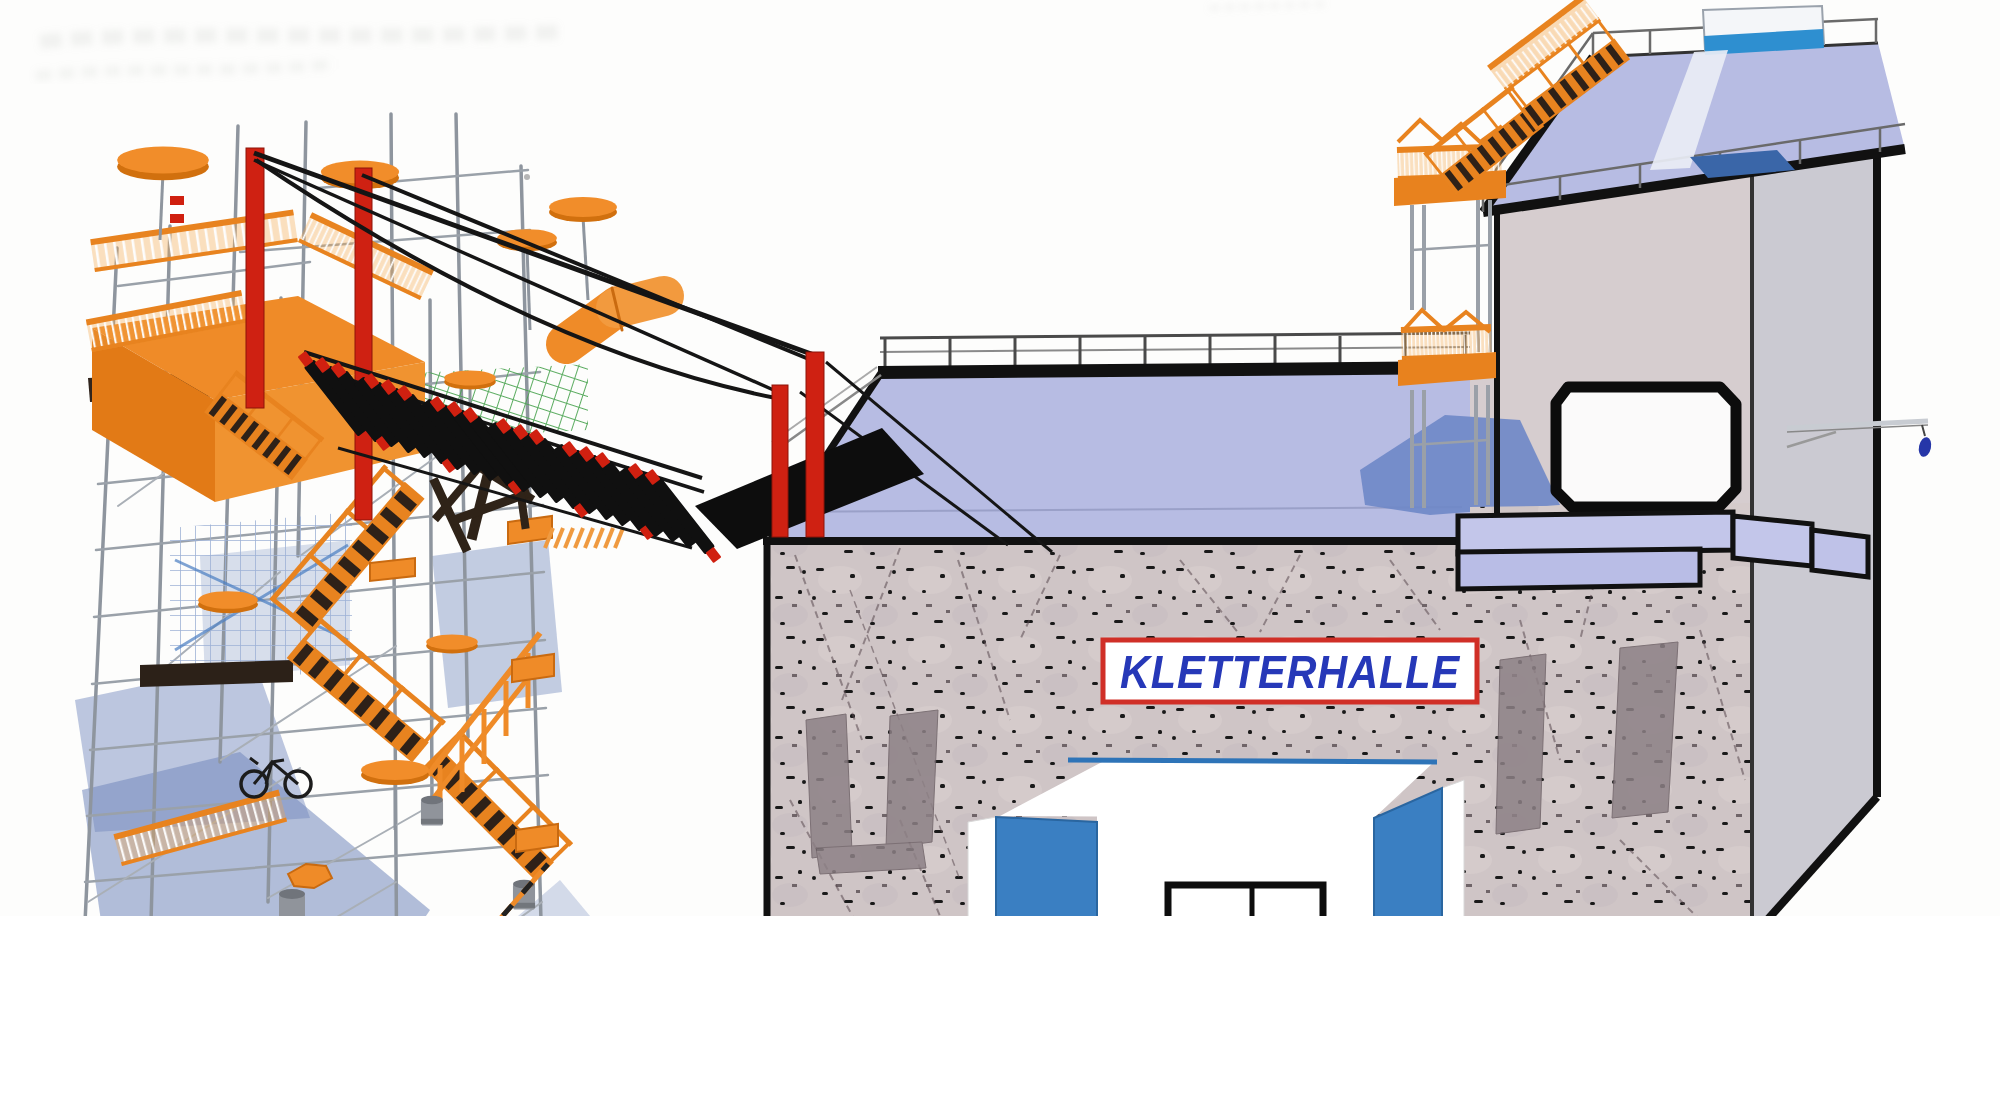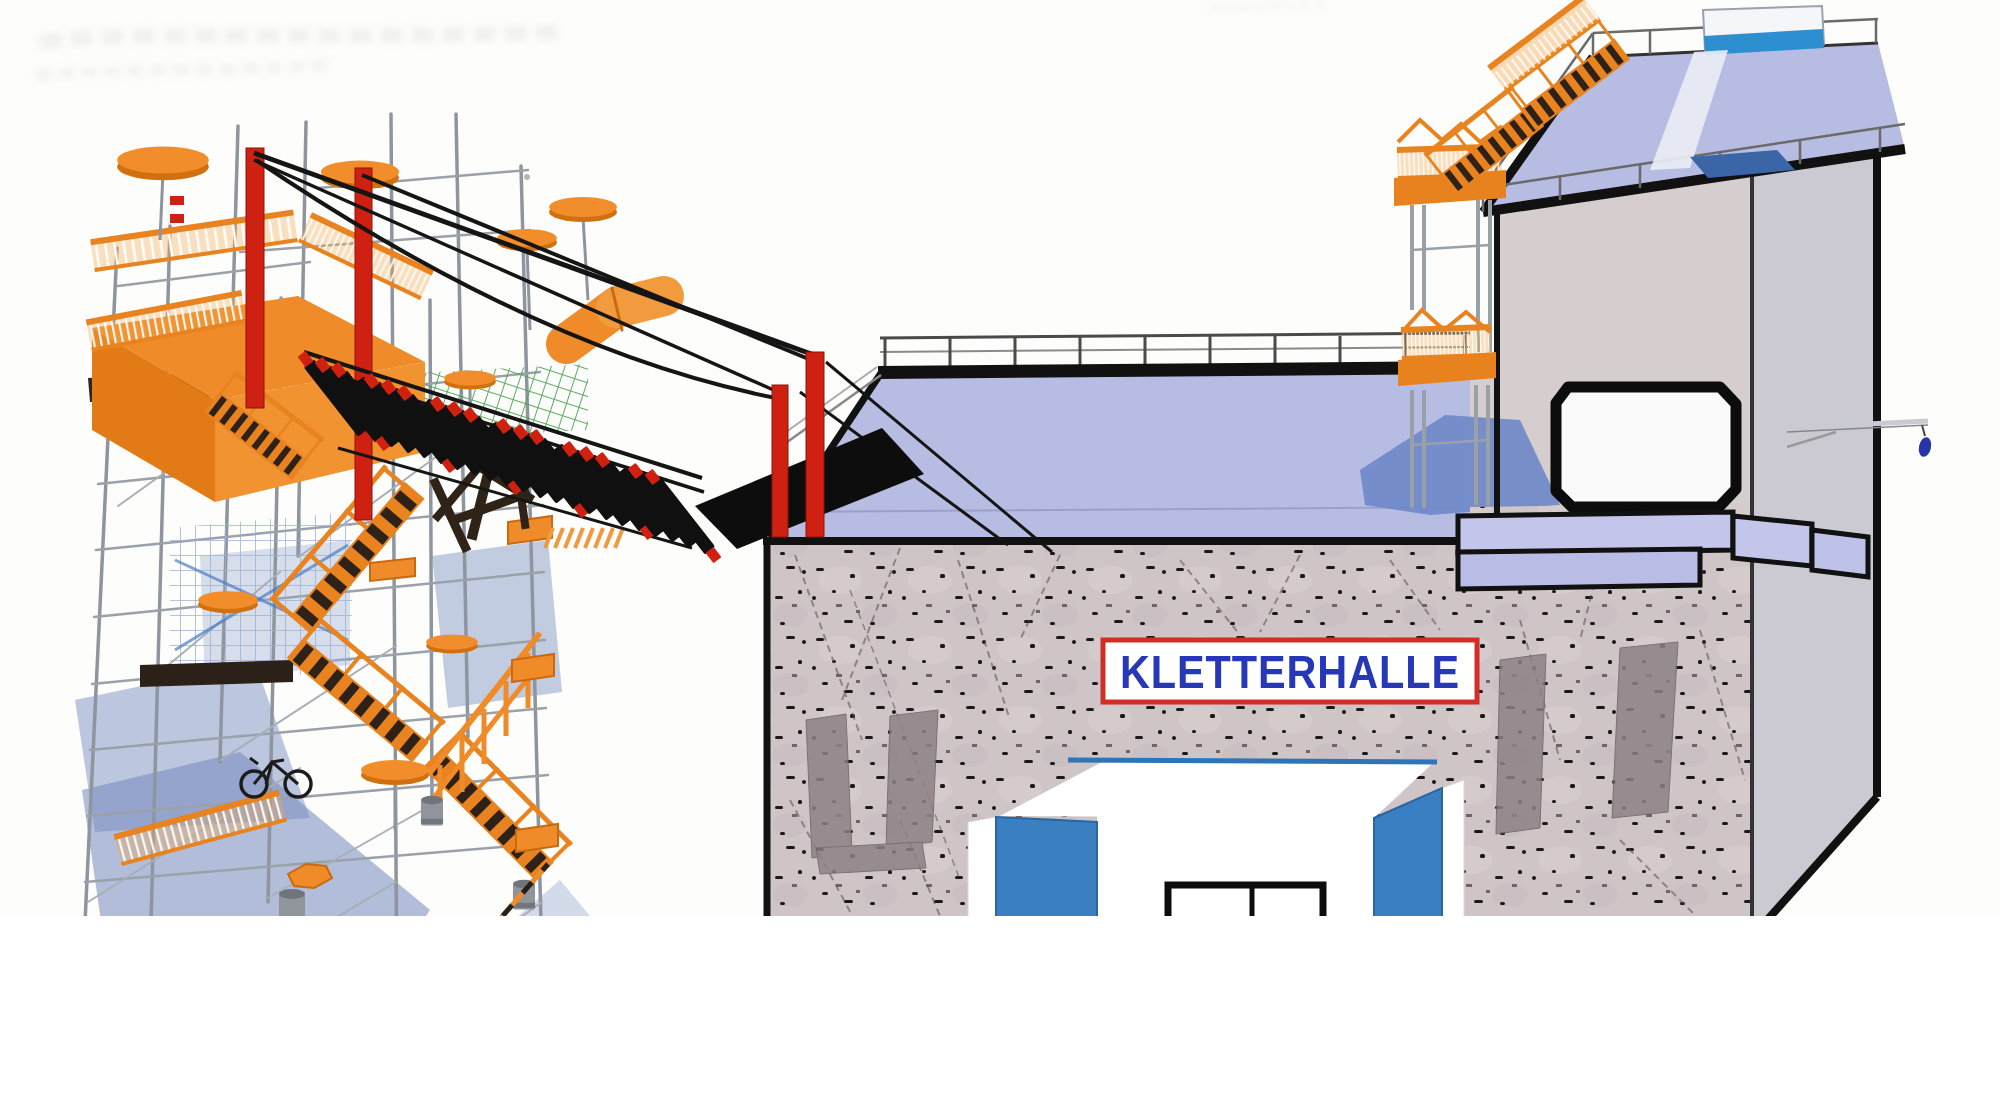--- a/index.html
+++ b/index.html
@@ -1,17 +1,17 @@
 <!DOCTYPE html>
 <html><head>
 <meta charset="utf-8">
 <style>
   html,body{margin:0;padding:0;background:#ffffff;}
   .scene{width:2000px;height:916px;position:relative;overflow:hidden;background:#4d7c0f;
-         font-family:"Liberation Sans", sans-serif;}
+         font-family:"Liberation Sans", sans-serif;font-style:italic;}
   svg{display:block}
   .sign-text{font-family:"Liberation Sans", sans-serif;font-weight:700;font-size:46px;letter-spacing:1px;}
 </style>
 </head>
 <body>
 
 <div class="scene">
 <svg viewBox="0 0 2000 1094" width="2000" height="1094">
 <defs>
   <filter id="blur4">

